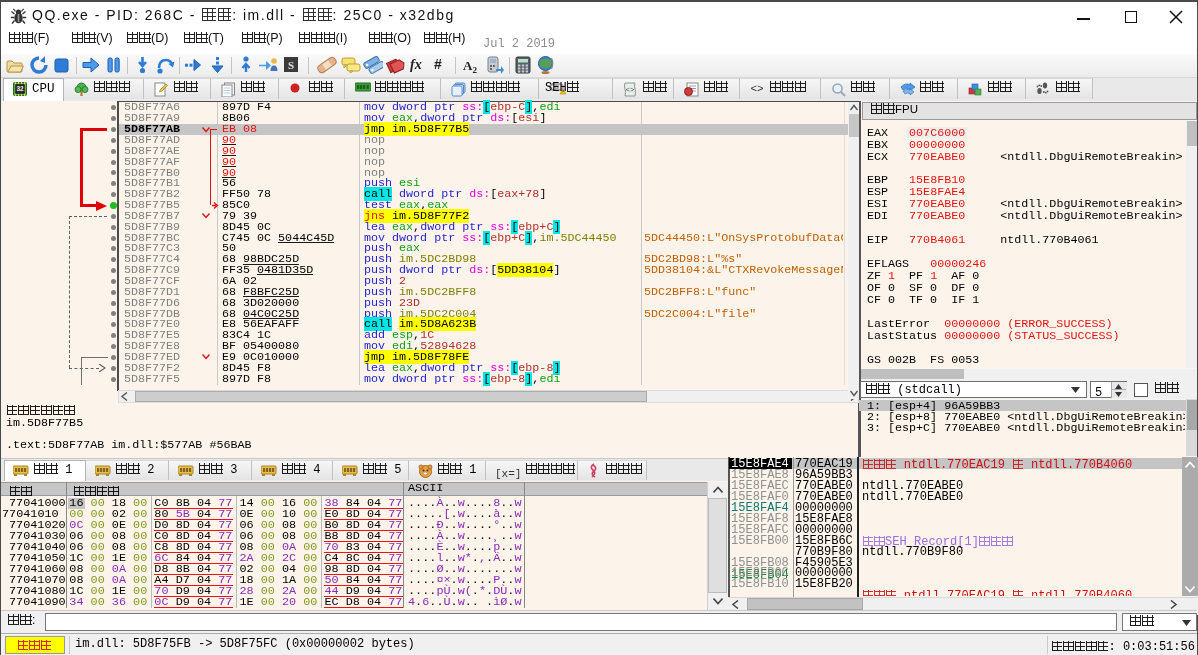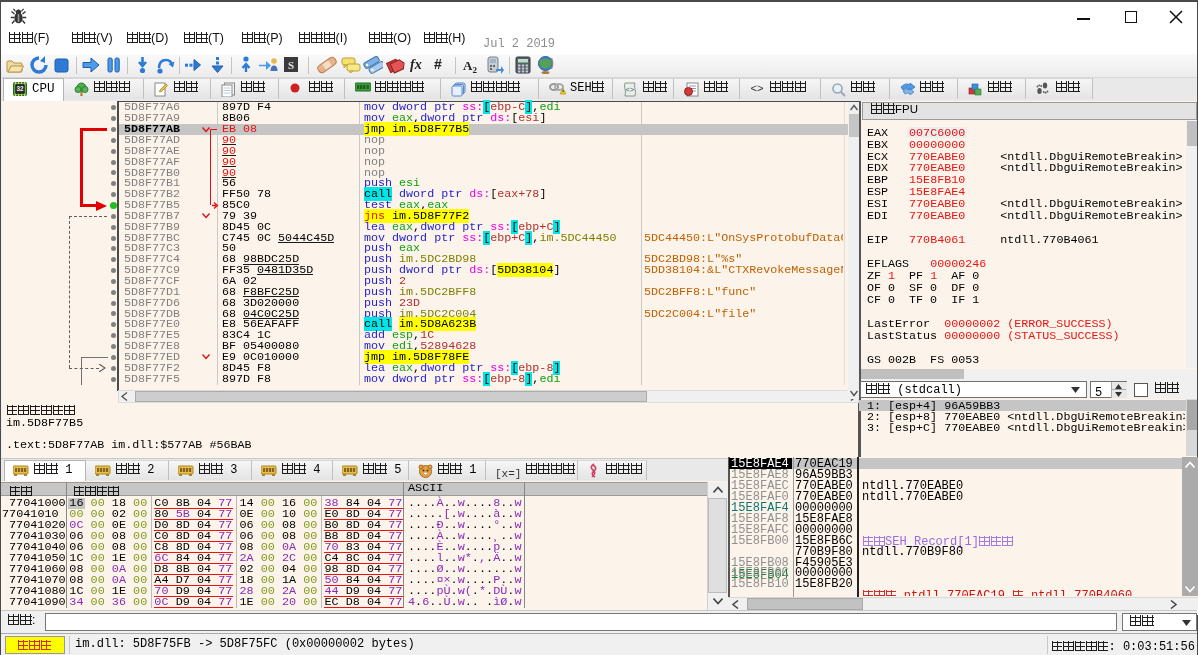--- a/index.html
+++ b/index.html
@@ -19,20 +19,21 @@
 </style></head><body>
 <div id="w">
 <div class="ab" style="left:0;top:0;width:1196px;height:27px;background:#fff"></div>
 <svg class="ab" style="left:9px;top:6px" width="17" height="17" viewBox="0 0 17 17">
 <ellipse cx="8.5" cy="10" rx="4.2" ry="5.2" fill="#333"></ellipse>
       <circle cx="8.5" cy="4.2" r="2.6" fill="#333"></circle>
 <rect x="7.7" y="6" width="1.6" height="8" fill="#999"></rect>
 <path d="M4.5 6 L1.5 3.5 M4.2 9.5 L0.8 9.5 M4.5 12.5 L2 15.5 M12.5 6 L15.5 3.5 M12.8 9.5 L16.2 9.5 M12.5 12.5 L15 15.5" stroke="#333" stroke-width="1.4" fill="none"></path>
 <path d="M5.5 3.5 Q4.5 1.5 3.2 1 M11.5 3.5 Q12.5 1.5 13.8 1" stroke="#333" stroke-width="1.2" fill="none"></path>
     </svg>
+<div class="ab " style="left:31px;top:5px;"><span style="font:14px 'Liberation Sans';color:#111;letter-spacing:1.5px">QQ.exe - PID: 268C - <i class="c s13"></i><i class="c s13"></i>: im.dll - <i class="c s13"></i><i class="c s13"></i>: 25C0 - x32dbg</span></div>
 <div class="ab " style="left:1076px;top:16px;">
       <div style="width:13px;height:1.6px;background:#111"></div>
     </div>
 <div class="ab " style="left:1124px;top:9px;">
       <div style="width:12px;height:12px;border:1.6px solid #111"></div>
     </div>
 <svg class="ab" style="left:1168px;top:8px" width="14" height="14" viewBox="0 0 14 14">
       <path d="M1 1 L13 13 M13 1 L1 13" stroke="#111" stroke-width="1.5"></path>
     </svg>
 <div class="ab" style="left:0;top:27px;width:1196px;height:25px;background:#FFF"></div>
@@ -222,21 +223,21 @@
       <rect x="1" y="4" width="10" height="10" rx="1.5" fill="#E8F1FB" stroke="#5588CC"></rect>
     </svg>
 <div class="ab " style="left:469px;top:76px;"><i class="c s12"></i><i class="c s12"></i><i class="c s12"></i><i class="c s12"></i></div>
 <div class="ab" style="left:538px;top:76px;width:74px;height:21px;background:linear-gradient(#F6F6F6,#E4E4E4);border-right:1px solid #C0C0C0;border-top:1px solid #D8D8D8;"></div>
 <svg class="ab" style="left:548px;top:80px" width="17" height="13" viewBox="0 0 17 13">
       <ellipse cx="5" cy="5" rx="4" ry="3" fill="none" stroke="#999" stroke-width="2"></ellipse>
       <ellipse cx="10" cy="5" rx="4" ry="3" fill="none" stroke="#AAA" stroke-width="2"></ellipse>
       <path d="M11 12 L14 6.5 L17 12Z" fill="#F5C518" stroke="#B08A00" stroke-width=".6"></path>
       <rect x="13.7" y="8" width=".9" height="2" fill="#333"></rect>
     </svg>
-<div class="ab " style="left:569px;top:76px;"><span style="font:12px 'Liberation Mono';color:#000">SEH</span><i class="c s12"></i></div>
+<div class="ab " style="left:544px;top:76px;"><span style="font:12px 'Liberation Mono';color:#000">SEH</span><i class="c s12"></i></div>
 <div class="ab" style="left:612px;top:76px;width:61px;height:21px;background:linear-gradient(#F6F6F6,#E4E4E4);border-right:1px solid #C0C0C0;border-top:1px solid #D8D8D8;"></div>
 <svg class="ab" style="left:622px;top:80px" width="14" height="15" viewBox="0 0 14 15">
       <path d="M2 1 L12 1 Q11 4 12 7 Q13 11 12 14 L2 14 Q3 10 2 7 Q1 4 2 1Z" fill="#E8EFE8" stroke="#889988"></path>
       <text x="7" y="10" font-size="7" fill="#446" text-anchor="middle" font-family="Liberation Mono">&lt;&gt;</text>
     </svg>
 <div class="ab " style="left:641px;top:76px;"><i class="c s12"></i><i class="c s12"></i></div>
 <div class="ab" style="left:673px;top:76px;width:66px;height:21px;background:linear-gradient(#F6F6F6,#E4E4E4);border-right:1px solid #C0C0C0;border-top:1px solid #D8D8D8;"></div>
 <svg class="ab" style="left:683px;top:80px" width="15" height="15" viewBox="0 0 15 15">
       <rect x="3" y="1" width="11" height="13" fill="#fff" stroke="#888"></rect>
       <g stroke="#99A" stroke-width="1">
@@ -457,31 +458,30 @@
 <div class="ab" style="left:847.5px;top:112px;width:10px;height:23px;background:#C6C6C6"></div>
 <div class="ab " style="left:5px;top:398.5px;"><i class="c s11"></i><i class="c s11"></i><i class="c s11"></i><i class="c s11"></i><i class="c s11"></i><i class="c s11"></i></div>
 <div class="ab m" style="left:5px;top:415.5px">im.5D8F77B5</div>
 <div class="ab m" style="left:5px;top:437.5px">.text:5D8F77AB im.dll:$577AB #56BAB</div>
 <div class="ab" style="left:861px;top:100px;width:335px;height:18px;background:#E3E3E3;border:1px solid #9A9A9A"></div>
 <div class="ab " style="left:869px;top:98px;"><i class="c s12"></i><i class="c s12"></i><span style="font:11.5px 'Liberation Sans';color:#000">FPU</span></div>
 <div class="ab" style="left:906px;top:125.1px;width:60px;height:11px;background:#EDEDED"></div>
 <div class="ab m" style="left:866px;top:125.6px">EAX   <span class="rd">007C6000</span></div>
 <div class="ab m" style="left:866px;top:137.54999999999998px">EBX   <span class="rd">00000000</span></div>
 <div class="ab m" style="left:866px;top:149.5px">ECX   <span class="rd">770EABE0</span>     &lt;ntdll.DbgUiRemoteBreakin&gt;</div>
-<div class="ab m" style="left:866px;top:161.45px">EDX   <span class="rd">770EABE0</span>     &lt;ntdll.DbgUiRemoteBreakin&gt;</div>
 <div class="ab m" style="left:866px;top:173.39999999999998px">EBP   <span class="rd">15E8FB10</span></div>
 <div class="ab m" style="left:866px;top:185.35px">ESP   <span class="rd">15E8FAE4</span></div>
 <div class="ab m" style="left:866px;top:197.29999999999998px">ESI   <span class="rd">770EABE0</span>     &lt;ntdll.DbgUiRemoteBreakin&gt;</div>
 <div class="ab m" style="left:866px;top:209.25px">EDI   <span class="rd">770EABE0</span>     &lt;ntdll.DbgUiRemoteBreakin&gt;</div>
 <div class="ab m" style="left:866px;top:233.14999999999998px">EIP   <span class="rd">770B4061</span>     ntdll.770B4061</div>
 <div class="ab m" style="left:866px;top:257.04999999999995px">EFLAGS   <span class="rd">00000246</span></div>
 <div class="ab m" style="left:866px;top:269.0px">ZF <span class="rd">1</span>  PF <span class="rd">1</span>  AF 0</div>
 <div class="ab m" style="left:866px;top:280.95px">OF 0  SF 0  DF 0</div>
 <div class="ab m" style="left:866px;top:292.9px">CF 0  TF 0  IF 1</div>
-<div class="ab m" style="left:866px;top:316.79999999999995px">LastError  <span class="rd">00000002 (ERROR_SUCCESS)</span></div>
+<div class="ab m" style="left:866px;top:316.79999999999995px">LastError  <span class="rd">00000000 (ERROR_SUCCESS)</span></div>
 <div class="ab m" style="left:866px;top:328.75px">LastStatus <span class="rd">00000000 (STATUS_SUCCESS)</span></div>
 <div class="ab m" style="left:866px;top:352.65px">GS 002B  FS 0053</div>
 <div class="ab" style="left:1185px;top:119px;width:11px;height:247px;background:#F0F0F0"></div>
 <div class="ab" style="left:1185.5px;top:119px;width:10px;height:25px;background:#C0C0C0"></div>
 <div class="ab" style="left:860px;top:366.5px;width:336px;height:11px;background:#F0F0F0"></div>
 <div class="ab" style="left:860px;top:367px;width:103px;height:10px;background:#BFBFBF"></div>
 <div class="ab" style="left:860px;top:377.5px;width:336px;height:19.5px;background:#F0F0F0"></div>
 <div class="ab" style="left:859px;top:379px;width:227px;height:17px;background:#FFF;border:1px solid #707070"></div>
 <div class="ab " style="left:864px;top:377.5px;"><i class="c s12"></i><i class="c s12"></i><span style="font:12px 'Liberation Mono';color:#000"> (stdcall)</span></div>
 <svg class="ab" style="left:1070px;top:385px" width="9" height="6" viewBox="0 0 9 6">
@@ -660,20 +660,21 @@
     </svg>
 <div class="ab" style="left:707px;top:496px;width:19px;height:95px;background:#DFDFDF;border:1px solid #BBB"></div>
 <div class="ab" style="left:727px;top:455px;width:471px;height:158px;background:#FCF4EA"></div>
 <div class="ab" style="left:727px;top:455px;width:1.5px;height:158px;background:#555"></div>
 <div class="ab" style="left:728px;top:456.4px;width:453px;height:10.9px;background:#C5C5C5"></div>
 <div class="ab" style="left:728px;top:456.4px;width:63px;height:10.9px;background:#000"></div>
 <div class="ab" style="left:791.5px;top:455px;width:1px;height:140px;background:#9A9A9A"></div>
 <div class="ab" style="left:855.5px;top:455px;width:2.2px;height:140px;background:#222"></div>
 <div class="ab m2" style="left:730px;top:457.4px;color:#FFF">15E8FAE4</div>
 <div class="ab m2" style="left:794px;top:457.4px">770EAC19</div>
+<div class="ab m2" style="left:861px;top:457.4px"><span style="color:#D01010"><i class="c s11"></i><i class="c s11"></i><i class="c s11"></i> ntdll.770EAC19 <i class="c s11"></i> ntdll.770B4060</span></div>
 <div class="ab m2" style="left:730px;top:468.29999999999995px;color:#909090">15E8FAE8</div>
 <div class="ab m2" style="left:794px;top:468.29999999999995px">96A59BB3</div>
 <div class="ab m2" style="left:730px;top:479.2px;color:#909090">15E8FAEC</div>
 <div class="ab m2" style="left:794px;top:479.2px">770EABE0</div>
 <div class="ab m2" style="left:861px;top:479.2px">ntdll.770EABE0</div>
 <div class="ab m2" style="left:730px;top:490.09999999999997px;color:#909090">15E8FAF0</div>
 <div class="ab m2" style="left:794px;top:490.09999999999997px">770EABE0</div>
 <div class="ab m2" style="left:861px;top:490.09999999999997px">ntdll.770EABE0</div>
 <div class="ab m2" style="left:730px;top:501.0px;color:#0f766e">15E8FAF4</div>
 <div class="ab m2" style="left:794px;top:501.0px">00000000</div>

